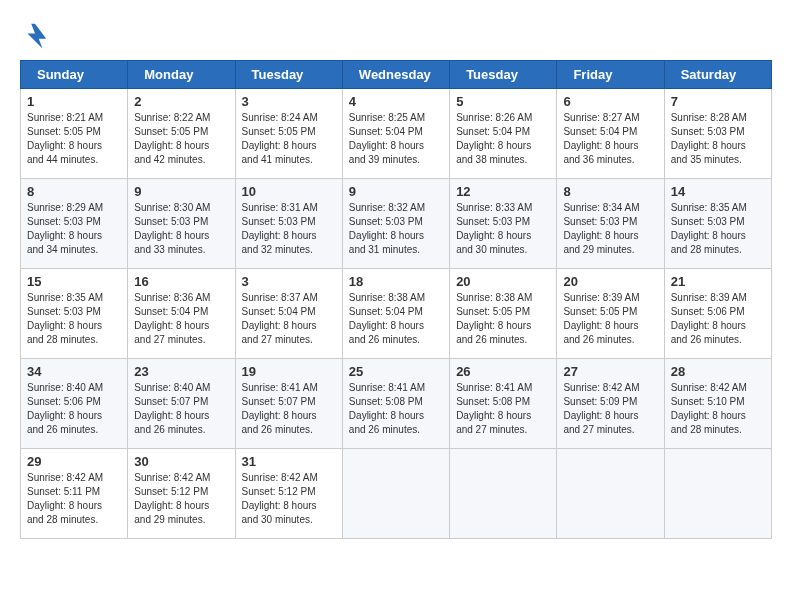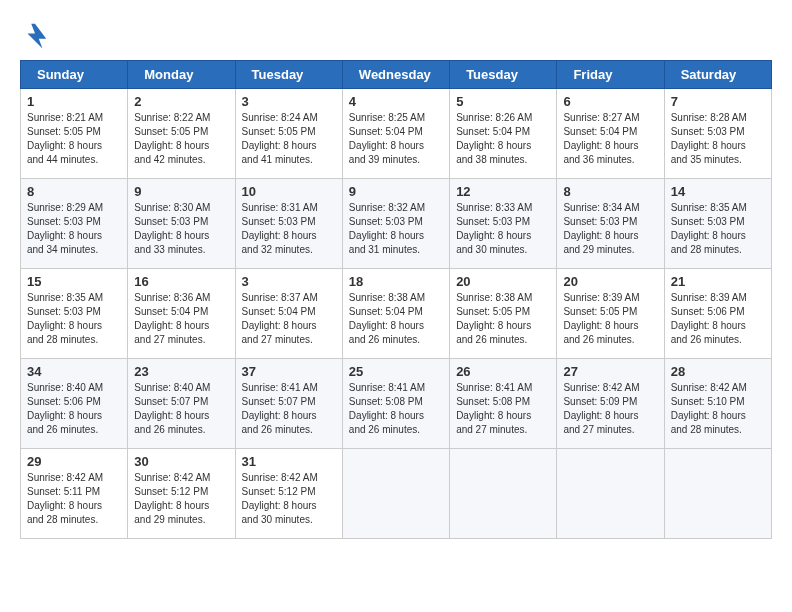--- a/index.html
+++ b/index.html
@@ -213,21 +213,21 @@
       <tr>
         <td>
           <span class="day-num">34</span>
           <div class="day-info">Sunrise: 8:40 AM<br>Sunset: 5:06 PM<br>Daylight: 8 hours and 26 minutes.</div>
         </td>
         <td>
           <span class="day-num">23</span>
           <div class="day-info">Sunrise: 8:40 AM<br>Sunset: 5:07 PM<br>Daylight: 8 hours and 26 minutes.</div>
         </td>
         <td>
-          <span class="day-num">37</span>
+          <span class="day-num">19</span>
           <div class="day-info">Sunrise: 8:41 AM<br>Sunset: 5:07 PM<br>Daylight: 8 hours and 26 minutes.</div>
         </td>
         <td>
           <span class="day-num">25</span>
           <div class="day-info">Sunrise: 8:41 AM<br>Sunset: 5:08 PM<br>Daylight: 8 hours and 26 minutes.</div>
         </td>
         <td>
           <span class="day-num">26</span>
           <div class="day-info">Sunrise: 8:41 AM<br>Sunset: 5:08 PM<br>Daylight: 8 hours and 27 minutes.</div>
         </td>

